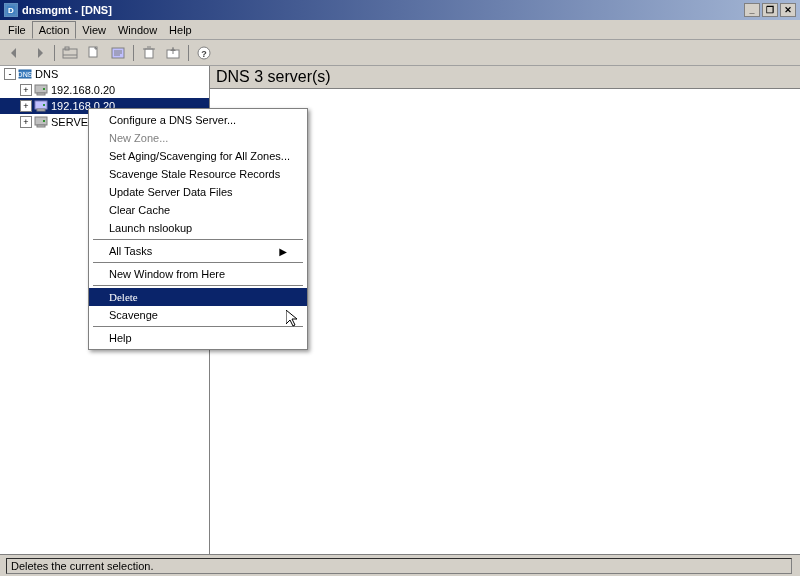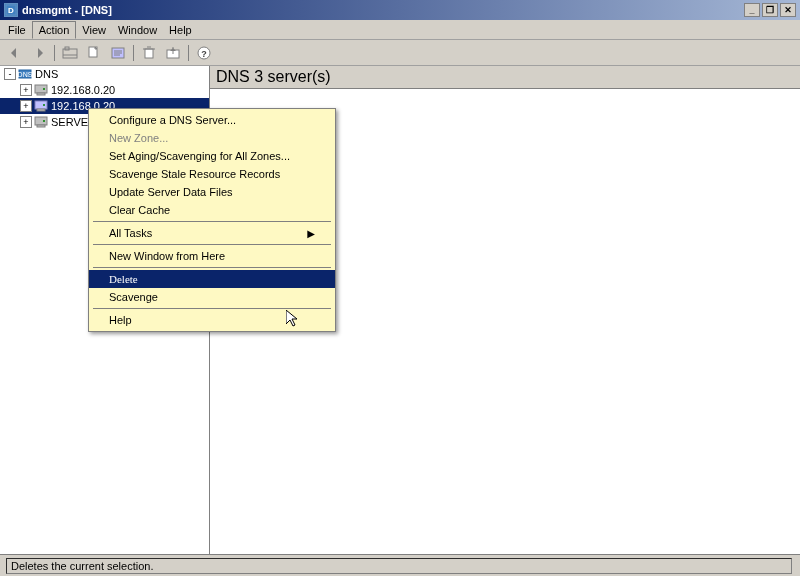--- a/index.html
+++ b/index.html
@@ -186,22 +186,22 @@
       align-items: center;
       padding: 0 4px;
       margin-right: 2px;
     }
 
     
     .context-menu {
       position: absolute;
       top: 108px;
       left: 88px;
-      width: 248px;
-      background: #fef9c3;
+      width: 220px;
+      background: #ffffff;
       border: 1px solid #808080;
       box-shadow: 2px 2px 4px rgba(0,0,0,0.4);
       z-index: 100;
       padding: 2px 0;
     }
     .ctx-item {
       padding: 3px 20px 3px 20px;
       font-size: 11px;
       cursor: pointer;
       white-space: nowrap;
@@ -373,20 +373,23 @@
   </div>
   <div class="ctx-item">
     <span>Scavenge Stale Resource Records</span>
   </div>
   <div class="ctx-item">
     <span>Update Server Data Files</span>
   </div>
   <div class="ctx-item">
     <span>Clear Cache</span>
   </div>
+  <div class="ctx-item">
+    <span>Launch nslookup</span>
+  </div>
   <div class="ctx-separator"></div>
   <div class="ctx-item">
     <span>All Tasks</span>
     <span class="ctx-arrow">▶</span>
   </div>
   <div class="ctx-separator"></div>
   <div class="ctx-item">
     <span>New Window from Here</span>
   </div>
   <div class="ctx-separator"></div>

